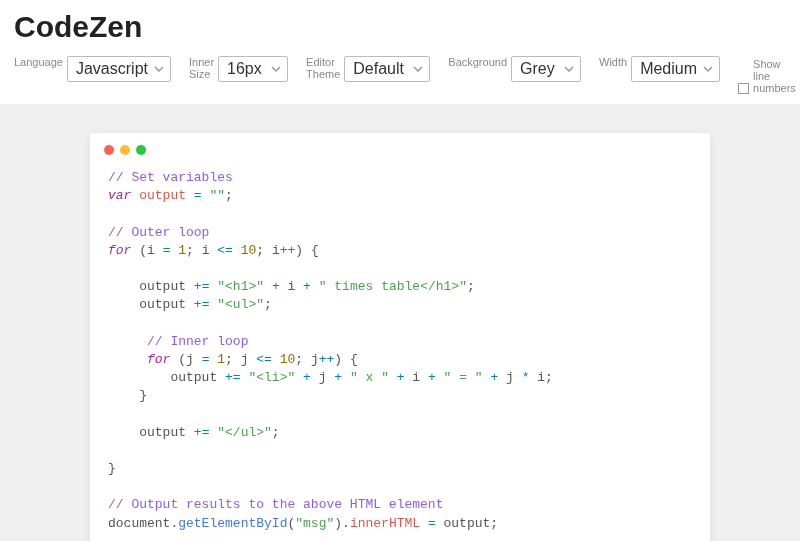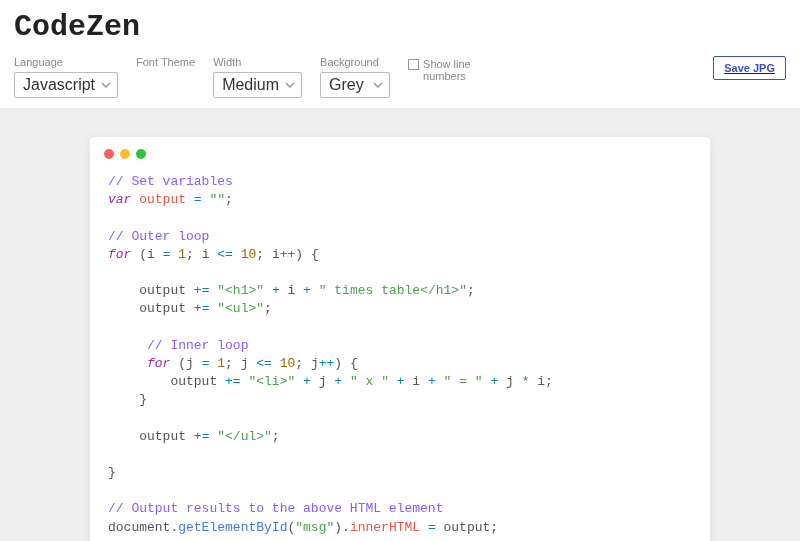--- a/index.html
+++ b/index.html
@@ -1,26 +1,26 @@
 <!DOCTYPE html>
 <html><head>
 <meta charset="utf-8">
 <style>
   * { box-sizing: border-box; margin: 0; padding: 0; }
   body { font-family: Georgia, 'Times New Roman', serif; background: #fff; color: #222; width: 800px; }
   .header { padding: 10px 14px 6px; }
-  .title { font-size: 30px; font-weight: bold; font-family: Liberation Mono, monospace; }
+  .title { font-size: 30px; font-weight: bold; font-family: Liberation Sans, sans-serif; }
   .toolbar { display: flex; align-items: flex-start; gap: 18px; padding: 6px 14px 10px; border-bottom: 1px solid #eee; font-family: -apple-system, Arial, sans-serif; }
-  .control { display: flex; flex-direction: column; gap: 4px; }
+  .control { display: flex; flex-direction: row; gap: 4px; }
   .control-label { font-size: 11px; color: #888; }
   .select { position: relative; border: 1px solid #bbb; border-radius: 2px; background: #fff; height: 26px; display: flex; align-items: center; padding: 0 22px 0 8px; font-size: 16px; color: #333; cursor: pointer; min-width: 70px; }
   .select.lang { min-width: 86px; }
   .select.theme { min-width: 86px; }
   .select .chev { position: absolute; right: 6px; top: 50%; transform: translateY(-50%); color: #999; }
-  .checkbox-wrap { display: flex; align-items: flex-start; gap: 4px; font-size: 11px; color: #888; max-width: 70px; margin-top: 2px; }
+  .checkbox-wrap { display: flex; align-items: flex-end; gap: 4px; font-size: 11px; color: #888; max-width: 70px; margin-top: 2px; }
   .checkbox { width: 11px; height: 11px; border: 1px solid #999; background: #fff; margin-top: 1px; flex-shrink: 0; }
   .spacer { flex: 1; }
   .buttons { display: flex; flex-direction: column; gap: 4px; text-decoration: underline; }
   .btn { border: 1.5px solid #3a4fc8; color: #3a4fc8; background: #fff; font-size: 11px; font-weight: bold; padding: 5px 10px; border-radius: 2px; cursor: pointer; font-family: inherit; text-align: center; }
   .stage { background: #efefef; padding: 28px 90px 40px; min-height: 420px; }
   .window { background: #fff; border-radius: 4px; box-shadow: 0 2px 8px rgba(0,0,0,0.08); padding-bottom: 14px; }
   .winbar { display: flex; gap: 6px; padding: 12px 14px 8px; }
   .dot { width: 10px; height: 10px; border-radius: 50%; }
   .dot.r { background: #ff5f56; }
   .dot.y { background: #ffbd2e; }
@@ -49,40 +49,59 @@
       <span>Javascript</span>
       <span class="chev">
           <svg width="10" height="6" viewBox="0 0 10 6">
             <path d="M1 1l4 4 4-4" stroke="#999" stroke-width="1.5" fill="none"></path>
           </svg>
         </span>
     </div>
   </div>
 
   <div class="control">
-    <span class="control-label">Font Theme</span>
+    <span class="control-label">Inner Size</span>
+    <div class="select">
+      <span>16px</span>
+      <span class="chev">
+          <svg width="10" height="6" viewBox="0 0 10 6">
+            <path d="M1 1l4 4 4-4" stroke="#999" stroke-width="1.5" fill="none"></path>
+          </svg>
+        </span>
+    </div>
   </div>
 
-
   <div class="control">
-    <span class="control-label">Width</span>
-    <div class="select">
-      <span>Medium</span>
+    <span class="control-label">Editor Theme</span>
+    <div class="select theme">
+      <span>Default</span>
       <span class="chev">
           <svg width="10" height="6" viewBox="0 0 10 6">
             <path d="M1 1l4 4 4-4" stroke="#999" stroke-width="1.5" fill="none"></path>
           </svg>
         </span>
     </div>
   </div>
 
   <div class="control">
     <span class="control-label">Background</span>
     <div class="select">
       <span>Grey</span>
+      <span class="chev">
+          <svg width="10" height="6" viewBox="0 0 10 6">
+            <path d="M1 1l4 4 4-4" stroke="#999" stroke-width="1.5" fill="none"></path>
+          </svg>
+        </span>
+    </div>
+  </div>
+
+  <div class="control">
+    <span class="control-label">Width</span>
+    <div class="select">
+      <span>Medium</span>
       <span class="chev">
           <svg width="10" height="6" viewBox="0 0 10 6">
             <path d="M1 1l4 4 4-4" stroke="#999" stroke-width="1.5" fill="none"></path>
           </svg>
         </span>
     </div>
   </div>
 
   <label class="checkbox-wrap">
     <span class="checkbox"></span>

